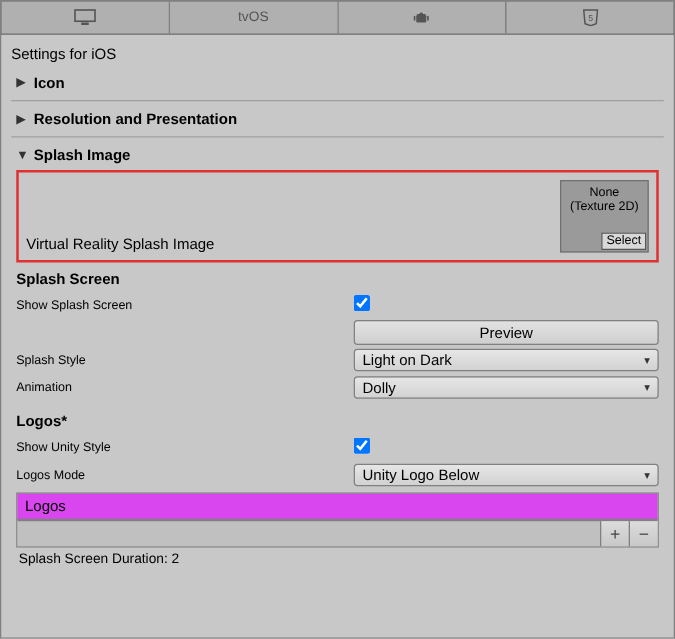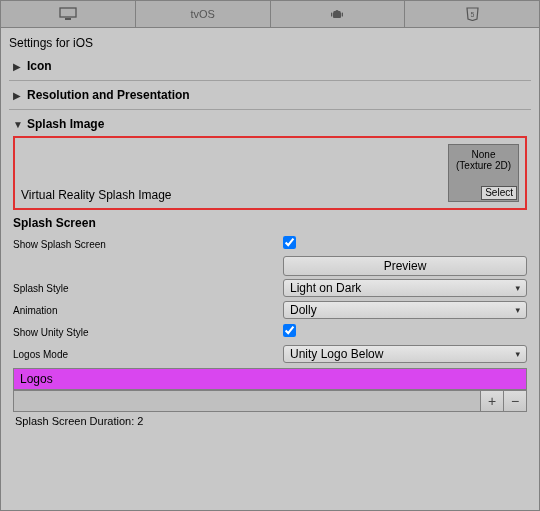--- a/index.html
+++ b/index.html
@@ -127,20 +127,21 @@
       <div class="row">
         <div class="lbl">Animation</div>
         <div class="ctrl">
           <div class="dropdown">
             <span>Dolly</span>
             <span class="dd-arrow">▾</span>
           </div>
         </div>
       </div>
 
+      <div class="sub-head" style="margin-top:10px">Logos*</div>
 
       <div class="row">
         <div class="lbl">Show Unity Style</div>
         <div class="ctrl"><input type="checkbox" checked="" style=""></div>
       </div>
 
       <div class="row">
         <div class="lbl">Logos Mode</div>
         <div class="ctrl">
           <div class="dropdown">

